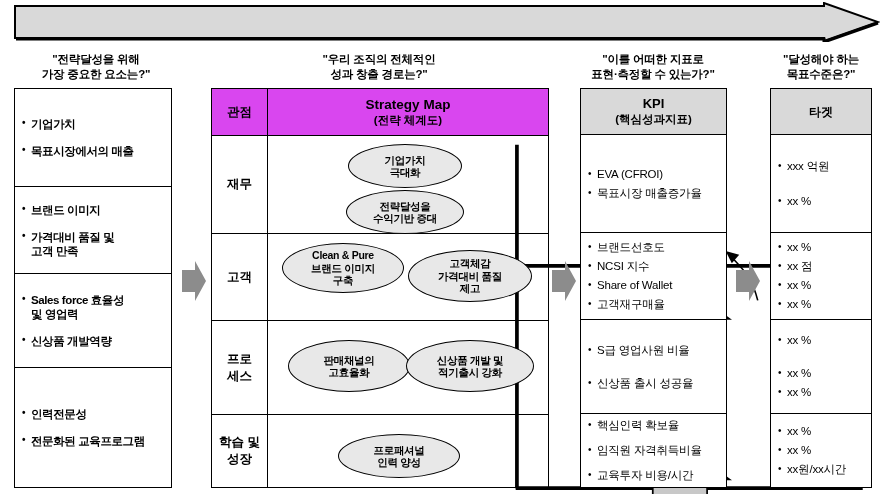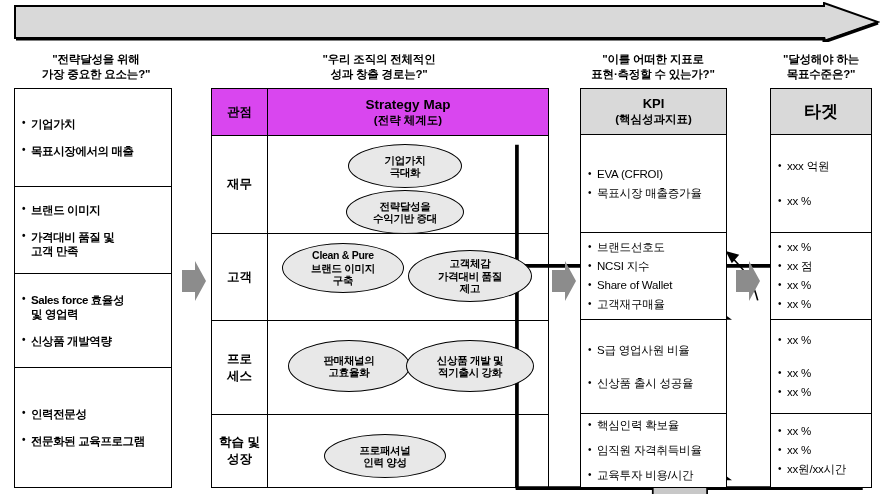--- a/index.html
+++ b/index.html
@@ -25,21 +25,21 @@
     position:absolute;border:1.6px solid #000;box-sizing:border-box;
     background:#fff;display:flex;flex-direction:column;
   }
   .thead{
     background:#d9d9d9;border-bottom:1.6px solid #000;box-sizing:border-box;
     display:flex;align-items:center;justify-content:center;text-align:center;
     flex:0 0 46px;
   }
   .thead .t1{font-size:13px;font-weight:bold;line-height:16px;}
   .thead .t2{font-size:11.5px;font-weight:bold;line-height:15px;}
-  .thead .tonly{font-size:17px;font-weight:bold;line-height:16px;}
+  .thead .tonly{font-size:12px;font-weight:bold;line-height:16px;}
 
   .trow{
     box-sizing:border-box;border-bottom:1.6px solid #000;
     display:flex;flex-direction:column;justify-content:center;
     padding:4px 7px;overflow:hidden;
   }
   .trow:last-child{border-bottom:none;}
 
   .bullet{
     font-size:11.5px;line-height:14px;font-weight:bold;letter-spacing:-0.3px;
@@ -212,21 +212,21 @@
 <div class="node" style="left:282px;top:243px;width:122px;height:50px;">Clean &amp; Pure
 브랜드 이미지
 구축</div>
 <div class="node" style="left:408px;top:250px;width:124px;height:52px;">고객체감
 가격대비 품질
 제고</div>
 <div class="node" style="left:288px;top:340px;width:122px;height:52px;">판매채널의
 고효율화</div>
 <div class="node" style="left:406px;top:340px;width:128px;height:52px;">신상품 개발 및
 적기출시 강화</div>
-<div class="node" style="left:324px;top:434px;width:122px;height:44px;">프로패셔널
+<div class="node" style="left:338px;top:434px;width:122px;height:44px;">프로패셔널
 인력 양성</div>
 
 <div class="chev" style="left:551px;top:258px;">
   <svg width="26" height="46" viewBox="0 0 26 46">
     <path d="M1,12 L14,12 L14,3 L25,23 L14,43 L14,34 L1,34 Z" fill="#8c8c8c"></path>
   </svg>
 </div>
 
 <div class="tbl" id="kpi-table">
   <div class="thead">

